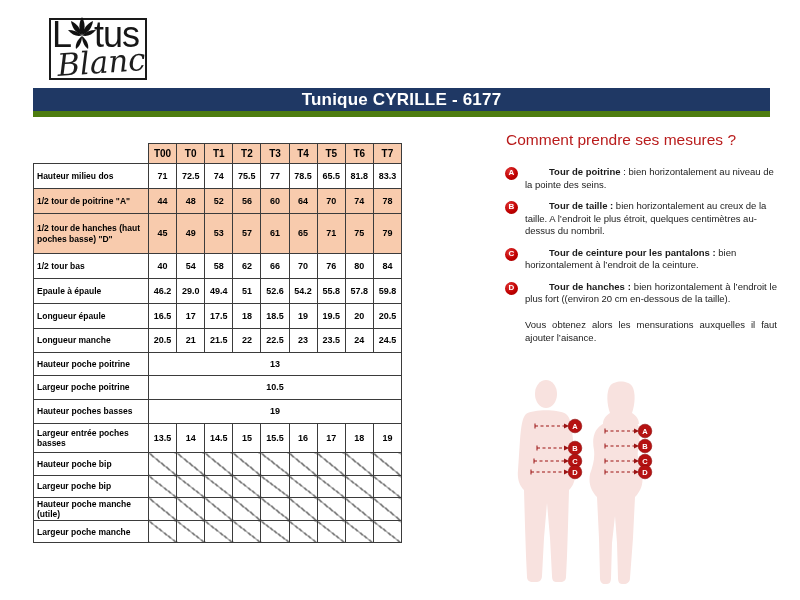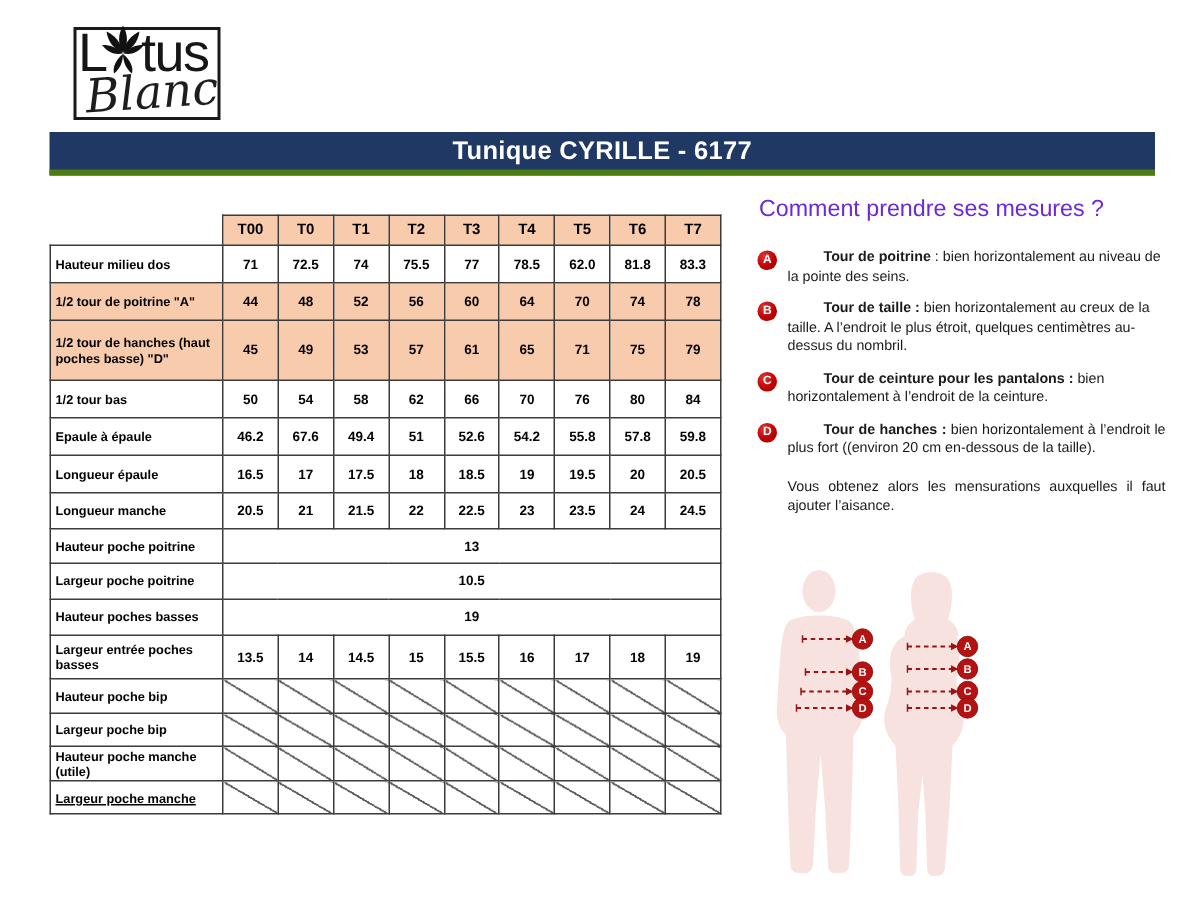--- a/index.html
+++ b/index.html
@@ -18,28 +18,28 @@
   }
   .logo-flower { width:30px; height:34px; margin:2px -3px 0 -4px; }
   .logo-line2 {
     position:absolute; left:8px; top:26px; font-family:"DejaVu Serif", serif;
     font-style:italic; font-size:31px; color:#1d1d1d; transform:rotate(-4deg); white-space:nowrap;
   }
 
   
   .title-bar {
     position:absolute; left:33px; top:88px; width:737px; height:29px;
-    background:#1f3864; border-bottom:4px solid #4d7c0f;
+    background:#1f3864; border-bottom:6px solid #4d7c0f;
     display:flex; align-items:center; justify-content:center;
   }
   .title-bar span { color:#ffffff; font-size:17px; font-weight:bold; letter-spacing:0.2px; }
 
   
   table.size-table {
-    position:absolute; left:33px; top:143px; width:448px;
+    position:absolute; left:33px; top:143px; width:369px;
     border-collapse:collapse; table-layout:fixed; background:#ffffff;padding-left:37px;
   }
   .size-table col.label-col { width:115px; }
   .size-table th, .size-table td {
     border:1px solid #3b3b3b; color:#000; font-weight:bold;
     padding:1px 3px; line-height:1.2; overflow:hidden;
   }
   .size-table thead th {
     background:#f8cbad; font-size:10px; text-align:center; height:20px;
   }
@@ -48,21 +48,21 @@
   .size-table td.val { font-size:9px; text-align:center; }
   .size-table tr.shaded td { background:#f8cbad; }
   .size-table td.hatch {
     background-image:linear-gradient(to top right,
       transparent calc(50% - 0.6px), #5a5a5a calc(50% - 0.6px),
       #5a5a5a calc(50% + 0.6px), transparent calc(50% + 0.6px));
   }
 
   
   .measures { position:absolute; left:505px; top:131px; width:272px; color:#1a1a1a; }
-  .measures-title { font-size:15.5px; font-weight:400; color:#6d28d9; margin:0 0 17px 1px; }
+  .measures-title { font-size:15.5px; font-weight:400; color:#b91c1c; margin:0 0 17px 1px; }
   .measure-item { display:flex; gap:7px; margin-bottom:9px; font-size:9.5px; line-height:1.32; }
   .measure-item .badge {
     flex:0 0 13px; width:13px; height:13px; margin-top:1px; border-radius:50%;
     background:radial-gradient(circle at 35% 30%, #e03535 0%, #c00000 55%, #9a0000 100%);
     color:#fff; font-size:8px; font-weight:bold;
     display:flex; align-items:center; justify-content:center;
   }
   .measure-item .txt b { font-weight:bold;margin-left:24px; }
   .measure-item.justify .txt { text-align:justify; }
   .measures-note { font-size:9.5px; line-height:1.35; margin:13px 0 0 20px; text-align:justify; }
@@ -126,21 +126,21 @@
     </thead>
     <tbody id="size-table-body">
         <tr style="height: 25px; margin-top: 48px;">
           <td class="row-label">Hauteur milieu dos</td>
           <td class="val">71</td>
           <td class="val">72.5</td>
           <td class="val">74</td>
           <td class="val">75.5</td>
           <td class="val">77</td>
           <td class="val">78.5</td>
-          <td class="val">62.0</td>
+          <td class="val">65.5</td>
           <td class="val">81.8</td>
           <td class="val">83.3</td>
         </tr>
         <tr class="shaded" style="height: 25px;">
           <td class="row-label">1/2 tour de poitrine "A"</td>
           <td class="val">44</td>
           <td class="val">48</td>
           <td class="val">52</td>
           <td class="val">56</td>
           <td class="val">60</td>
@@ -156,34 +156,34 @@
           <td class="val">53</td>
           <td class="val">57</td>
           <td class="val">61</td>
           <td class="val">65</td>
           <td class="val">71</td>
           <td class="val">75</td>
           <td class="val">79</td>
         </tr>
         <tr style="height: 25px;">
           <td class="row-label">1/2 tour bas</td>
-          <td class="val">50</td>
+          <td class="val">40</td>
           <td class="val">54</td>
           <td class="val">58</td>
           <td class="val">62</td>
           <td class="val">66</td>
           <td class="val">70</td>
           <td class="val">76</td>
           <td class="val">80</td>
           <td class="val">84</td>
         </tr>
         <tr style="height: 25px;">
           <td class="row-label">Epaule à épaule</td>
           <td class="val">46.2</td>
-          <td class="val">67.6</td>
+          <td class="val">29.0</td>
           <td class="val">49.4</td>
           <td class="val">51</td>
           <td class="val">52.6</td>
           <td class="val">54.2</td>
           <td class="val">55.8</td>
           <td class="val">57.8</td>
           <td class="val">59.8</td>
         </tr>
         <tr style="height: 25px;">
           <td class="row-label">Longueur épaule</td>
@@ -262,21 +262,21 @@
           <td class="hatch"></td>
           <td class="hatch"></td>
           <td class="hatch"></td>
           <td class="hatch"></td>
           <td class="hatch"></td>
           <td class="hatch"></td>
           <td class="hatch"></td>
           <td class="hatch"></td>
           <td class="hatch"></td>
         </tr>
-        <tr style="height: 22px; text-decoration: underline;">
+        <tr style="height: 22px;">
           <td class="row-label">Largeur poche manche</td>
           <td class="hatch"></td>
           <td class="hatch"></td>
           <td class="hatch"></td>
           <td class="hatch"></td>
           <td class="hatch"></td>
           <td class="hatch"></td>
           <td class="hatch"></td>
           <td class="hatch"></td>
           <td class="hatch"></td>

